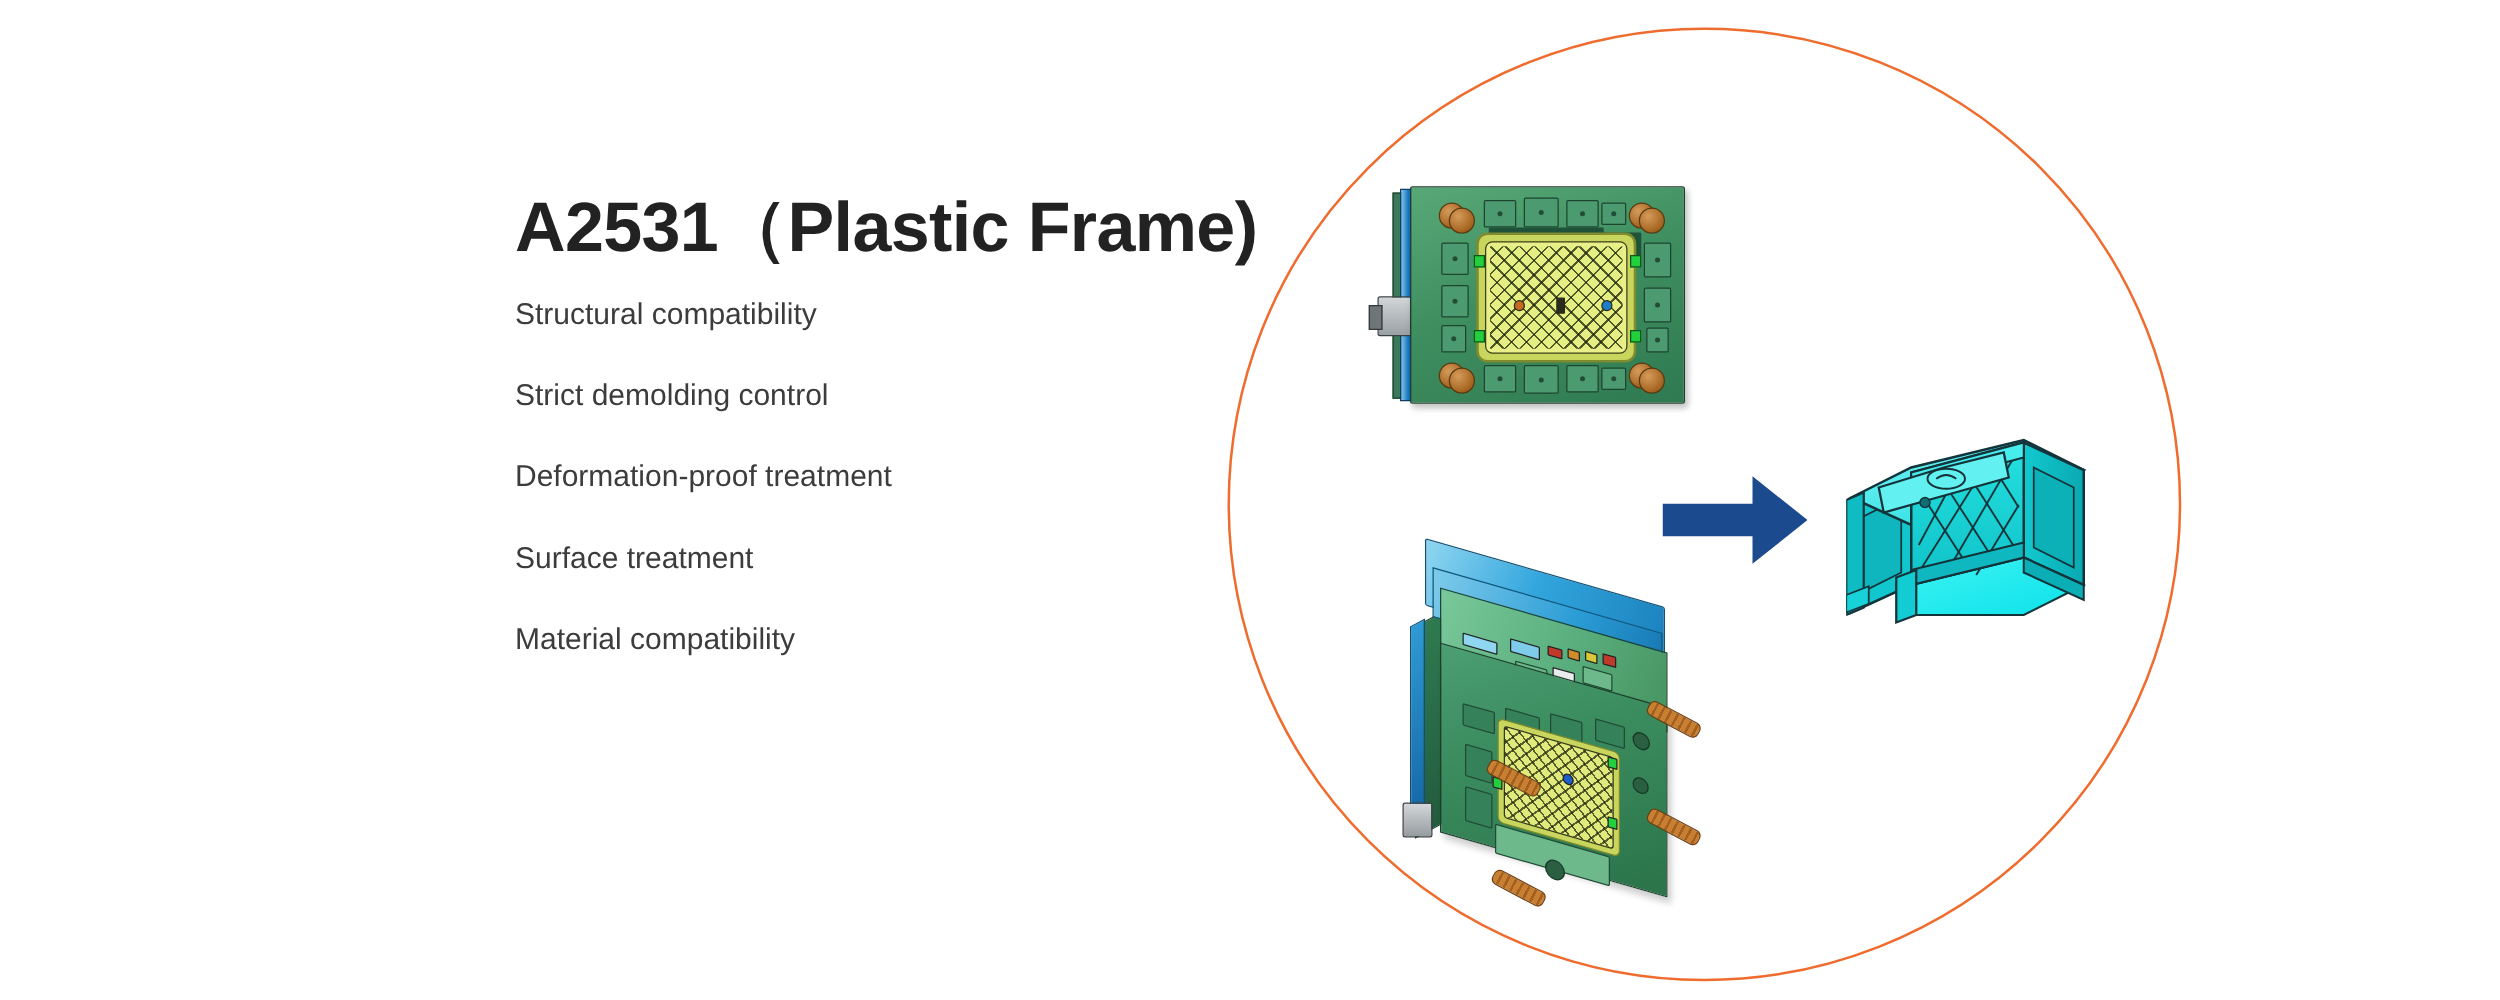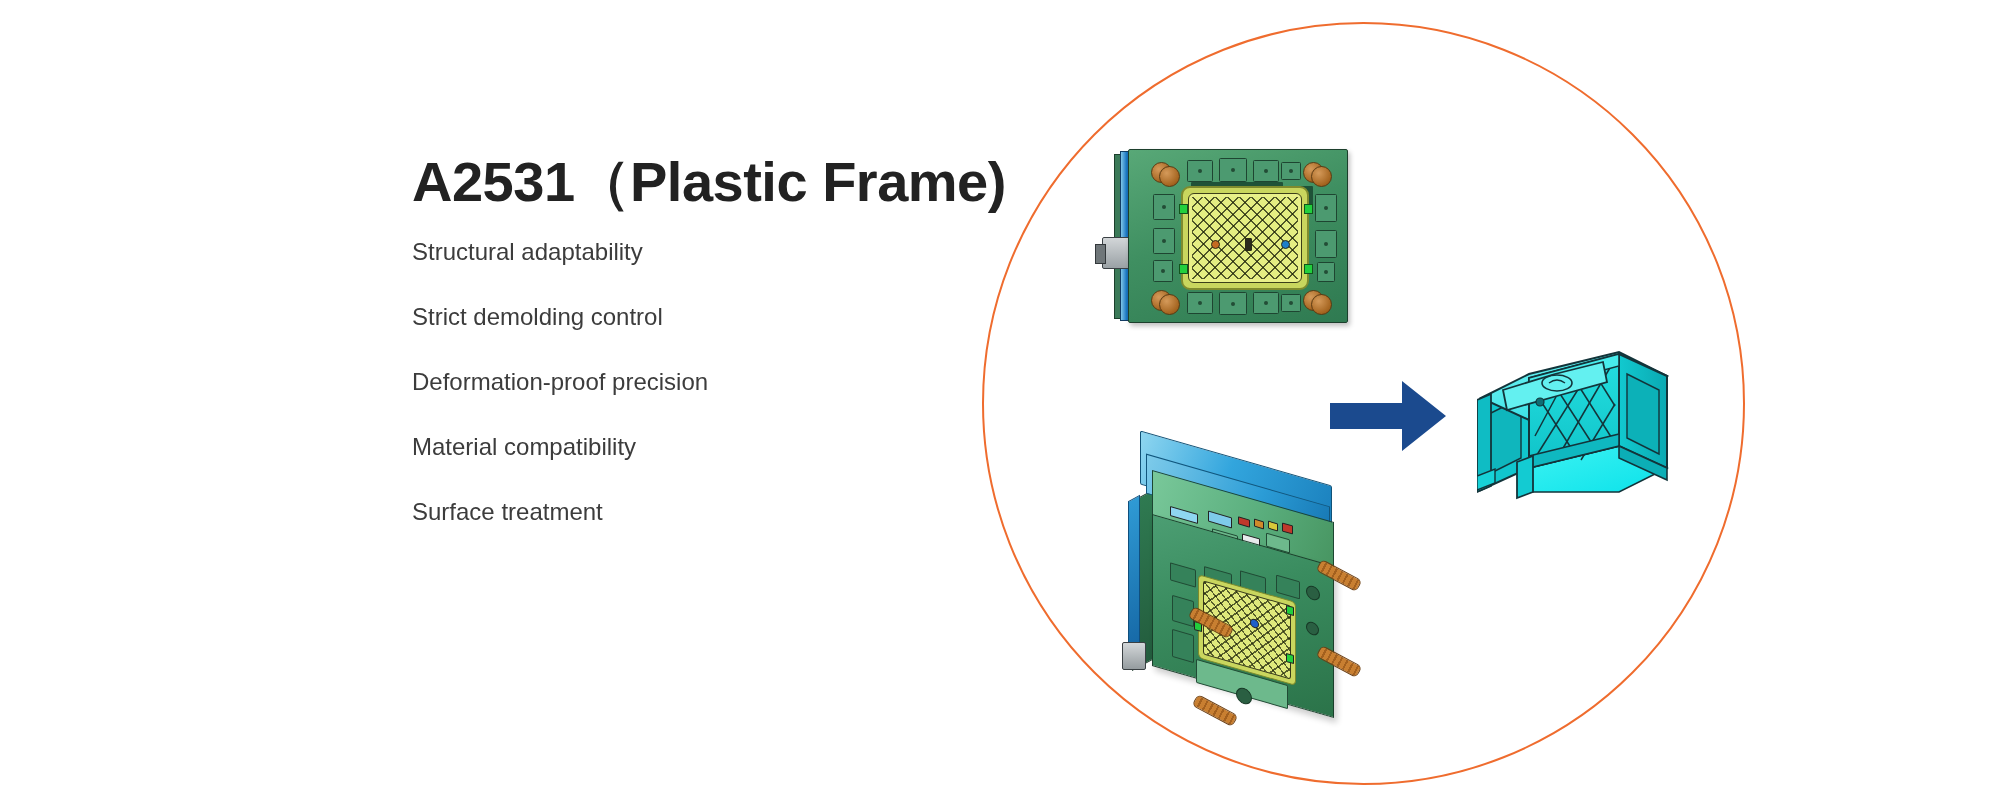--- a/index.html
+++ b/index.html
@@ -231,25 +231,25 @@
 </head>
 <body>
 
 <div id="page">
 
   <div class="text-panel">
 
     <h1 class="product-title">A2531（Plastic Frame)</h1>
 
     <ul class="feature-list">
-      <li class="feature-item">Structural adaptability</li>
+      <li class="feature-item">Structural compatibility</li>
       <li class="feature-item">Strict demolding control</li>
-      <li class="feature-item">Deformation-proof precision</li>
+      <li class="feature-item">Deformation-proof treatment</li>
+      <li class="feature-item">Surface treatment</li>
       <li class="feature-item">Material compatibility</li>
-      <li class="feature-item">Surface treatment</li>
     </ul>
   </div>
 
   <div class="circle-stage">
 
     <div class="circle-outline"></div>
 
     <div class="fig mold-front">
       <div class="mf-side-dark"></div>
       <div class="mf-blue-edge"></div>

